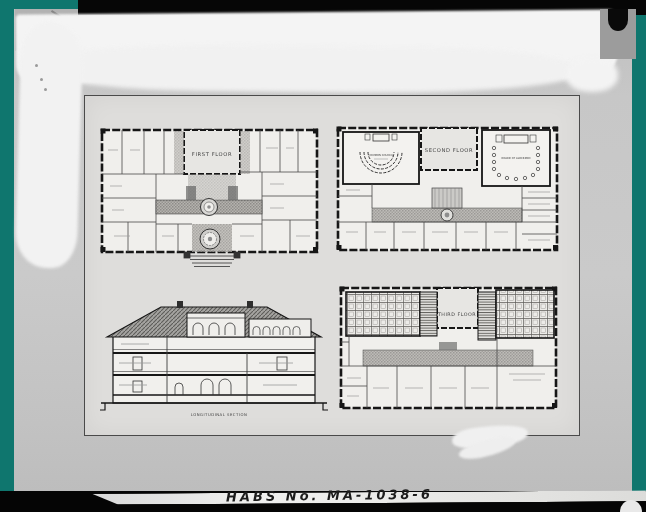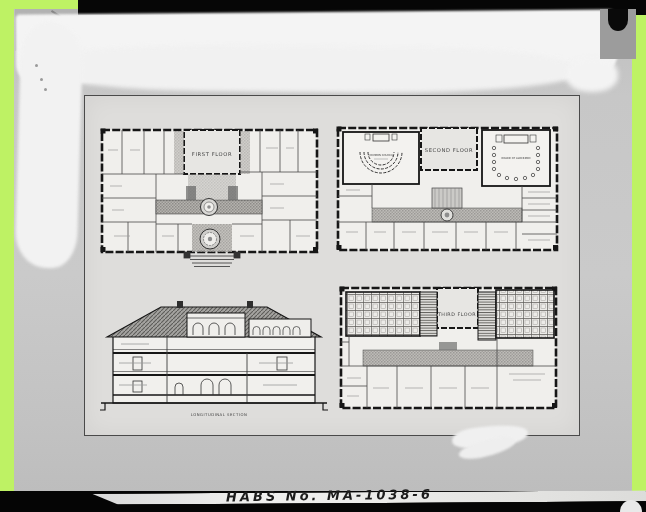--- a/index.html
+++ b/index.html
@@ -1,16 +1,16 @@
 <!DOCTYPE html>
 <html><head>
 <meta charset="utf-8">
 <style>
   html,body{margin:0;padding:0;background:#000;}
-  .stage{position:relative;width:646px;height:512px;background:#bef264;overflow:hidden;
+  .stage{position:relative;width:646px;height:512px;background:#0f766e;overflow:hidden;
          font-family:"DejaVu Sans",sans-serif;}
   .abs{position:absolute;}
   
   .photo{left:14px;top:9px;width:618px;height:482px;
          background:linear-gradient(180deg,#bfbfbf 0%,#c7c7c7 18%,#cacaca 55%,#c2c2c2 86%,#bdbdbd 100%);}
   .corner-gray{left:15px;top:9px;width:92px;height:42px;background:#b2b2b2;
          clip-path:polygon(0 0,100% 0,0 100%);}
   .scratch{left:52px;top:10px;width:52px;height:2px;background:#858585;
          transform:rotate(33deg);transform-origin:left top;}
   .topbar2{left:78px;top:0;width:568px;height:15px;background:#060606;}

